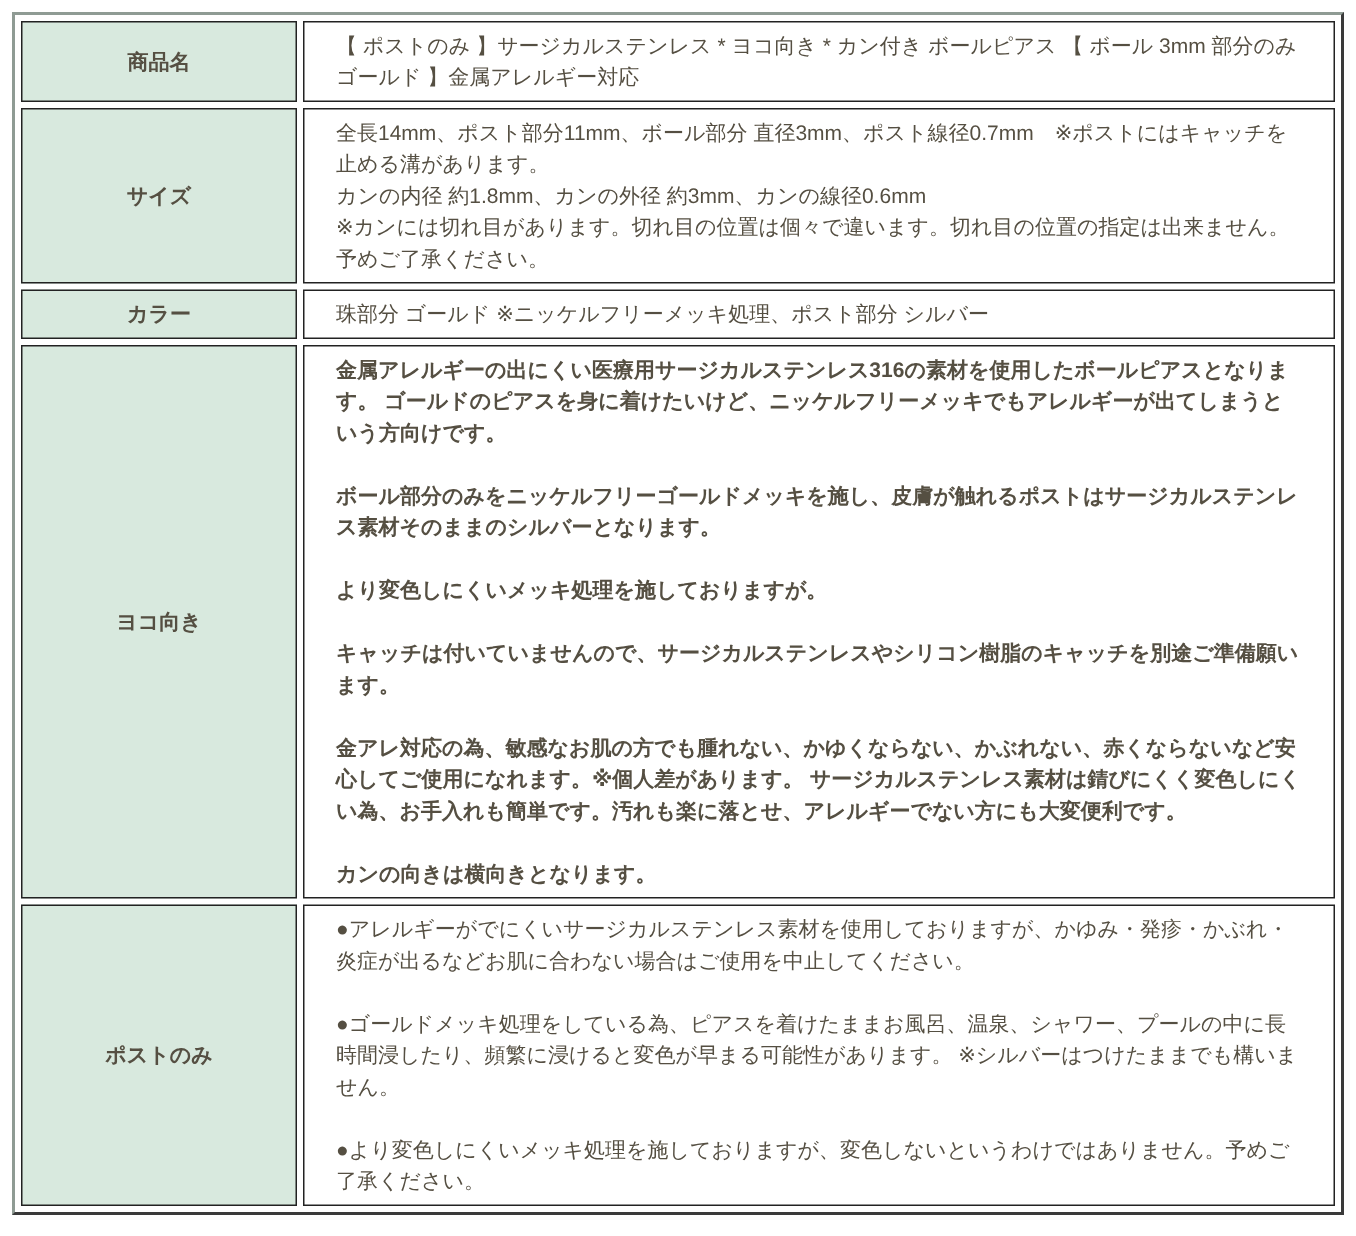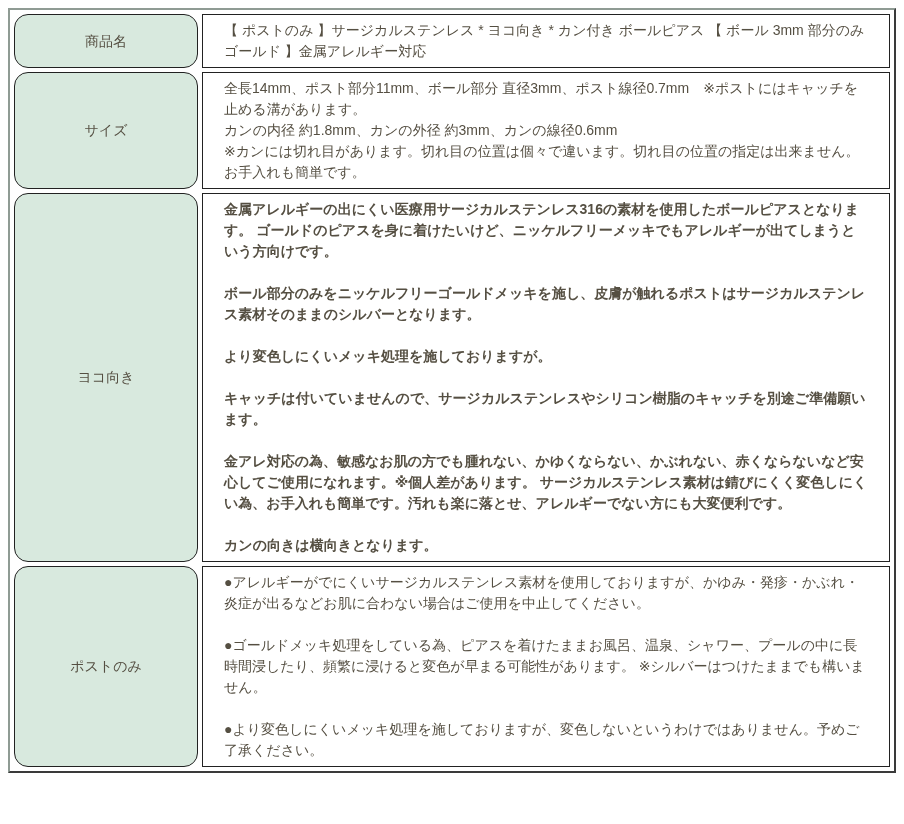--- a/index.html
+++ b/index.html
@@ -36,23 +36,22 @@
     font-size:14px;
     line-height:21px;
     color:var(--text-color);
     word-break:break-all;
   }
   td.rowhead{
     width:170px;
     background:var(--header-bg);
     text-align:center;
     vertical-align:middle;
-    font-weight:normal;
+    font-weight:bold;
     padding:4px 6px;
-    border-radius:14px;
   }
   td.content{
     padding:5px 21px;
     vertical-align:middle;
     background:#ffffff;
   }
   td.content p{
     margin:0;
   }
   tr.spaced td.content p{
@@ -80,21 +79,27 @@
         <td class="rowhead">商品名</td>
         <td class="content">
           <p>【 ポストのみ 】サージカルステンレス * ヨコ向き * カン付き ボールピアス 【 ボール 3mm 部分のみ ゴールド 】金属アレルギー対応</p>
         </td>
       </tr>
       <tr class="row-size">
         <td class="rowhead">サイズ</td>
         <td class="content">
           <p>全長14mm、ポスト部分11mm、ボール部分 直径3mm、ポスト線径0.7mm　※ポストにはキャッチを止める溝があります。</p>
           <p>カンの内径 約1.8mm、カンの外径 約3mm、カンの線径0.6mm</p>
-          <p>※カンには切れ目があります。切れ目の位置は個々で違います。切れ目の位置の指定は出来ません。お手入れも簡単です。</p>
+          <p>※カンには切れ目があります。切れ目の位置は個々で違います。切れ目の位置の指定は出来ません。予めご了承ください。</p>
+        </td>
+      </tr>
+      <tr class="row-color">
+        <td class="rowhead">カラー</td>
+        <td class="content">
+          <p>珠部分 ゴールド ※ニッケルフリーメッキ処理、ポスト部分 シルバー</p>
         </td>
       </tr>
       <tr class="row-description spaced">
         <td class="rowhead">ヨコ向き</td>
         <td class="content">
           <p>金属アレルギーの出にくい医療用サージカルステンレス316の素材を使用したボールピアスとなります。 ゴールドのピアスを身に着けたいけど、ニッケルフリーメッキでもアレルギーが出てしまうという方向けです。</p>
           <p>ボール部分のみをニッケルフリーゴールドメッキを施し、皮膚が触れるポストはサージカルステンレス素材そのままのシルバーとなります。</p>
           <p>より変色しにくいメッキ処理を施しておりますが。</p>
           <p>キャッチは付いていませんので、サージカルステンレスやシリコン樹脂のキャッチを別途ご準備願います。</p>
           <p>金アレ対応の為、敏感なお肌の方でも腫れない、かゆくならない、かぶれない、赤くならないなど安心してご使用になれます。※個人差があります。 サージカルステンレス素材は錆びにくく変色しにくい為、お手入れも簡単です。汚れも楽に落とせ、アレルギーでない方にも大変便利です。</p>

